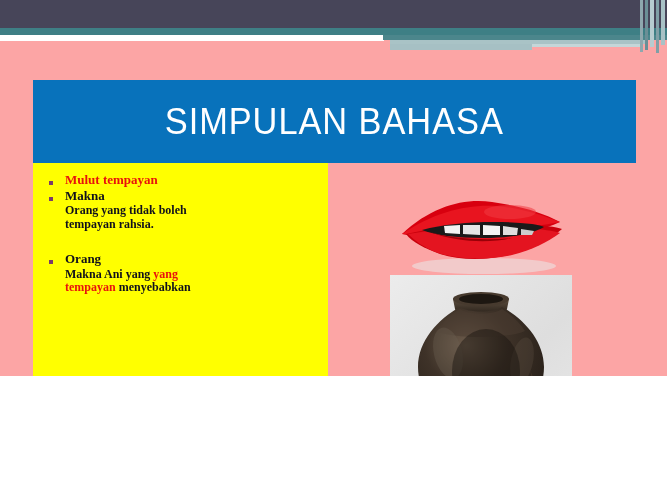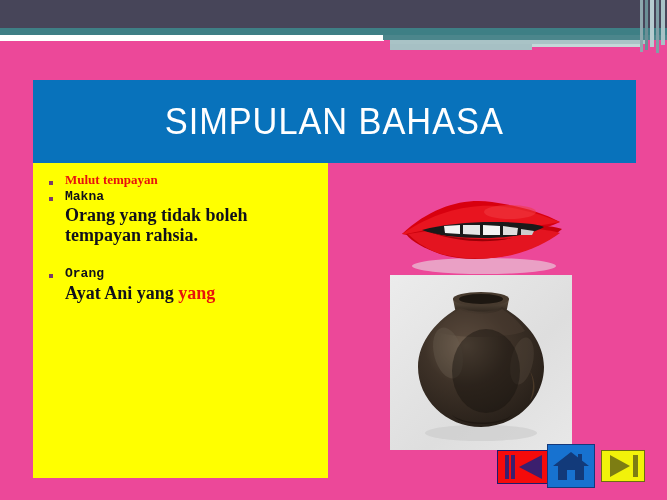--- a/index.html
+++ b/index.html
@@ -3,22 +3,22 @@
 <meta charset="utf-8">
 <style>
   * { margin:0; padding:0; box-sizing:border-box; }
   html,body{
     width:667px; height:500px; overflow:hidden;
     background:#ffffff;
     font-family:"Liberation Serif", serif;
   }
   .slide{
     position:relative;
-    width:667px; height:500px;
-    background:#ec4899;
+    width:667px; height:376px;
+    background:#fca5a5;
     overflow:hidden;
   }
 
   
   .banner-navy{
     position:absolute; left:0; top:0; width:667px; height:28px;
     background:#474559;
   }
   .banner-navy-right{
     position:absolute; left:636px; top:0; width:31px; height:28px;
@@ -89,24 +89,24 @@
     color:#1a1a2e;
     line-height:1.12;
   }
   li.bullet::before{
     content:"";
     position:absolute; left:6px; top:8px;
     width:4px; height:4px;
     background:#7a3b6a;
   }
   .red{ color:#e8120c; }
-  .blk{ color:#10101c;font-family:Liberation Mono, monospace; }
+  .blk{ color:#10101c; }
   .sub{
     padding-left:22px;
-    font-size:18px;
+    font-size:12px;
     font-weight:bold;
     color:#10101c;
     line-height:1.12;
   }
   .spacer-gap{ height:21px; }
 
   
   .lips-wrap{
     position:absolute; left:392px; top:196px;
     width:180px; height:84px;
@@ -171,21 +171,22 @@
     <div class="sub">Orang yang tidak boleh</div>
     <div class="sub">tempayan rahsia.</div>
 
     <div class="spacer-gap"></div>
 
     <ul class="bullets">
       <li class="bullet">
         <span class="blk">Orang</span>
       </li>
     </ul>
-    <div class="sub"><span>Ayat Ani yang </span><span class="red">yang</span></div>
+    <div class="sub"><span>Makna Ani yang </span><span class="red">yang</span></div>
+    <div class="sub"><span class="red">tempayan</span><span> menyebabkan</span></div>
   </div>
 
   <div class="lips-wrap">
     <svg width="180" height="84" viewBox="0 0 180 84">
       <ellipse cx="92" cy="70" rx="72" ry="8" fill="#e9e9e9" opacity="0.55"></ellipse>
       <path d="M10 38 C40 10 72 2 100 6 C128 10 150 16 168 26 C150 34 132 38 112 40 C80 44 40 44 10 38 Z" fill="#d8000f"></path>
       <path d="M10 38 C42 16 76 8 104 10 C130 12 152 20 168 26 C148 30 126 32 104 33 C70 35 34 40 10 38 Z" fill="#e8141f"></path>
       <path d="M14 38 C48 30 92 26 132 28 C152 29 164 31 170 33 C160 42 146 50 128 56 C104 64 72 66 48 58 C32 52 20 46 14 38 Z" fill="#c8000c"></path>
       <path d="M16 38 C50 32 94 30 134 32 C150 33 162 35 168 37 C156 46 140 54 120 59 C98 64 68 64 46 57 C32 52 22 44 16 38 Z" fill="#e41420"></path>
       <path d="M30 34 C60 26 104 24 140 28 C146 29 150 30 152 31 C140 38 118 42 92 42 C64 42 42 39 30 34 Z" fill="#1a1a1a"></path>

